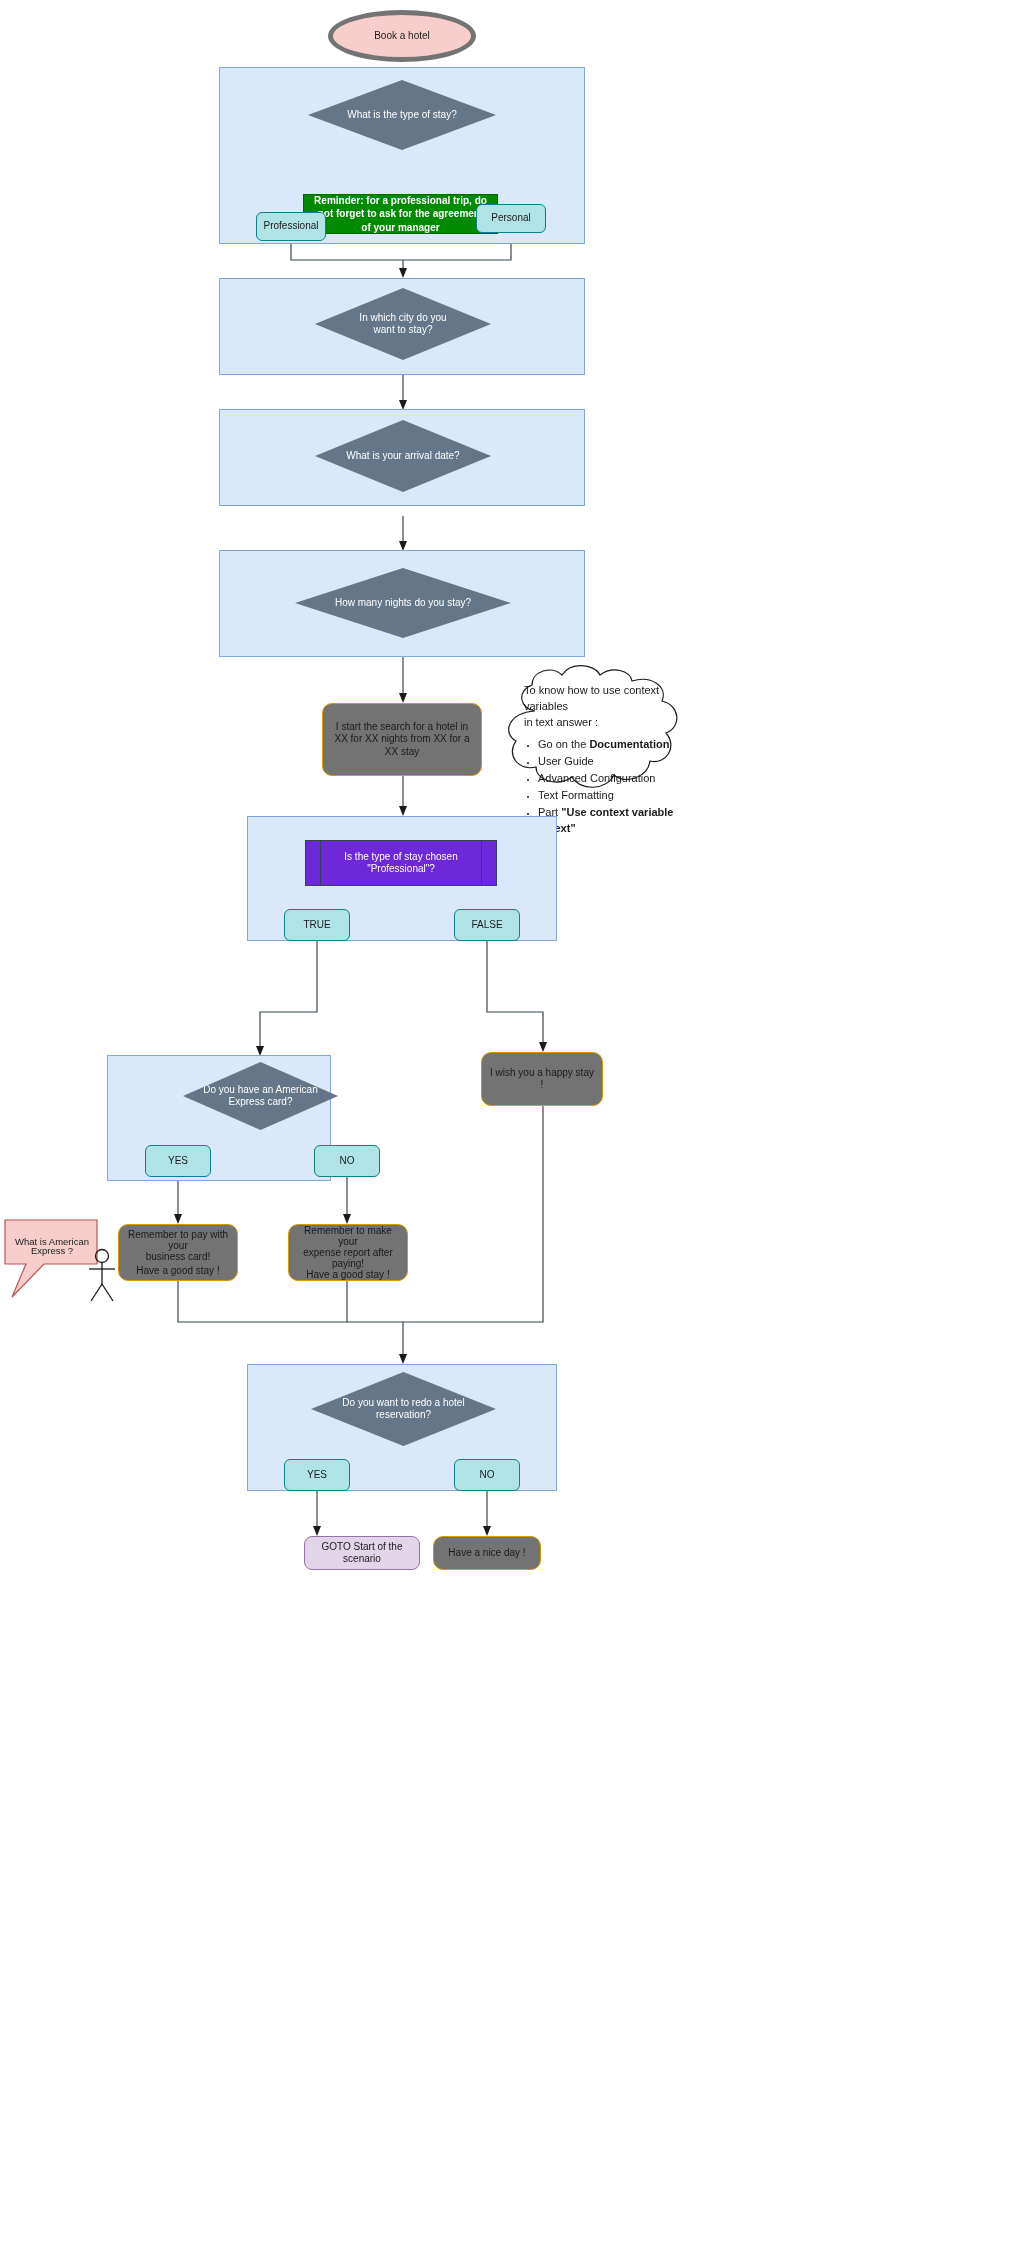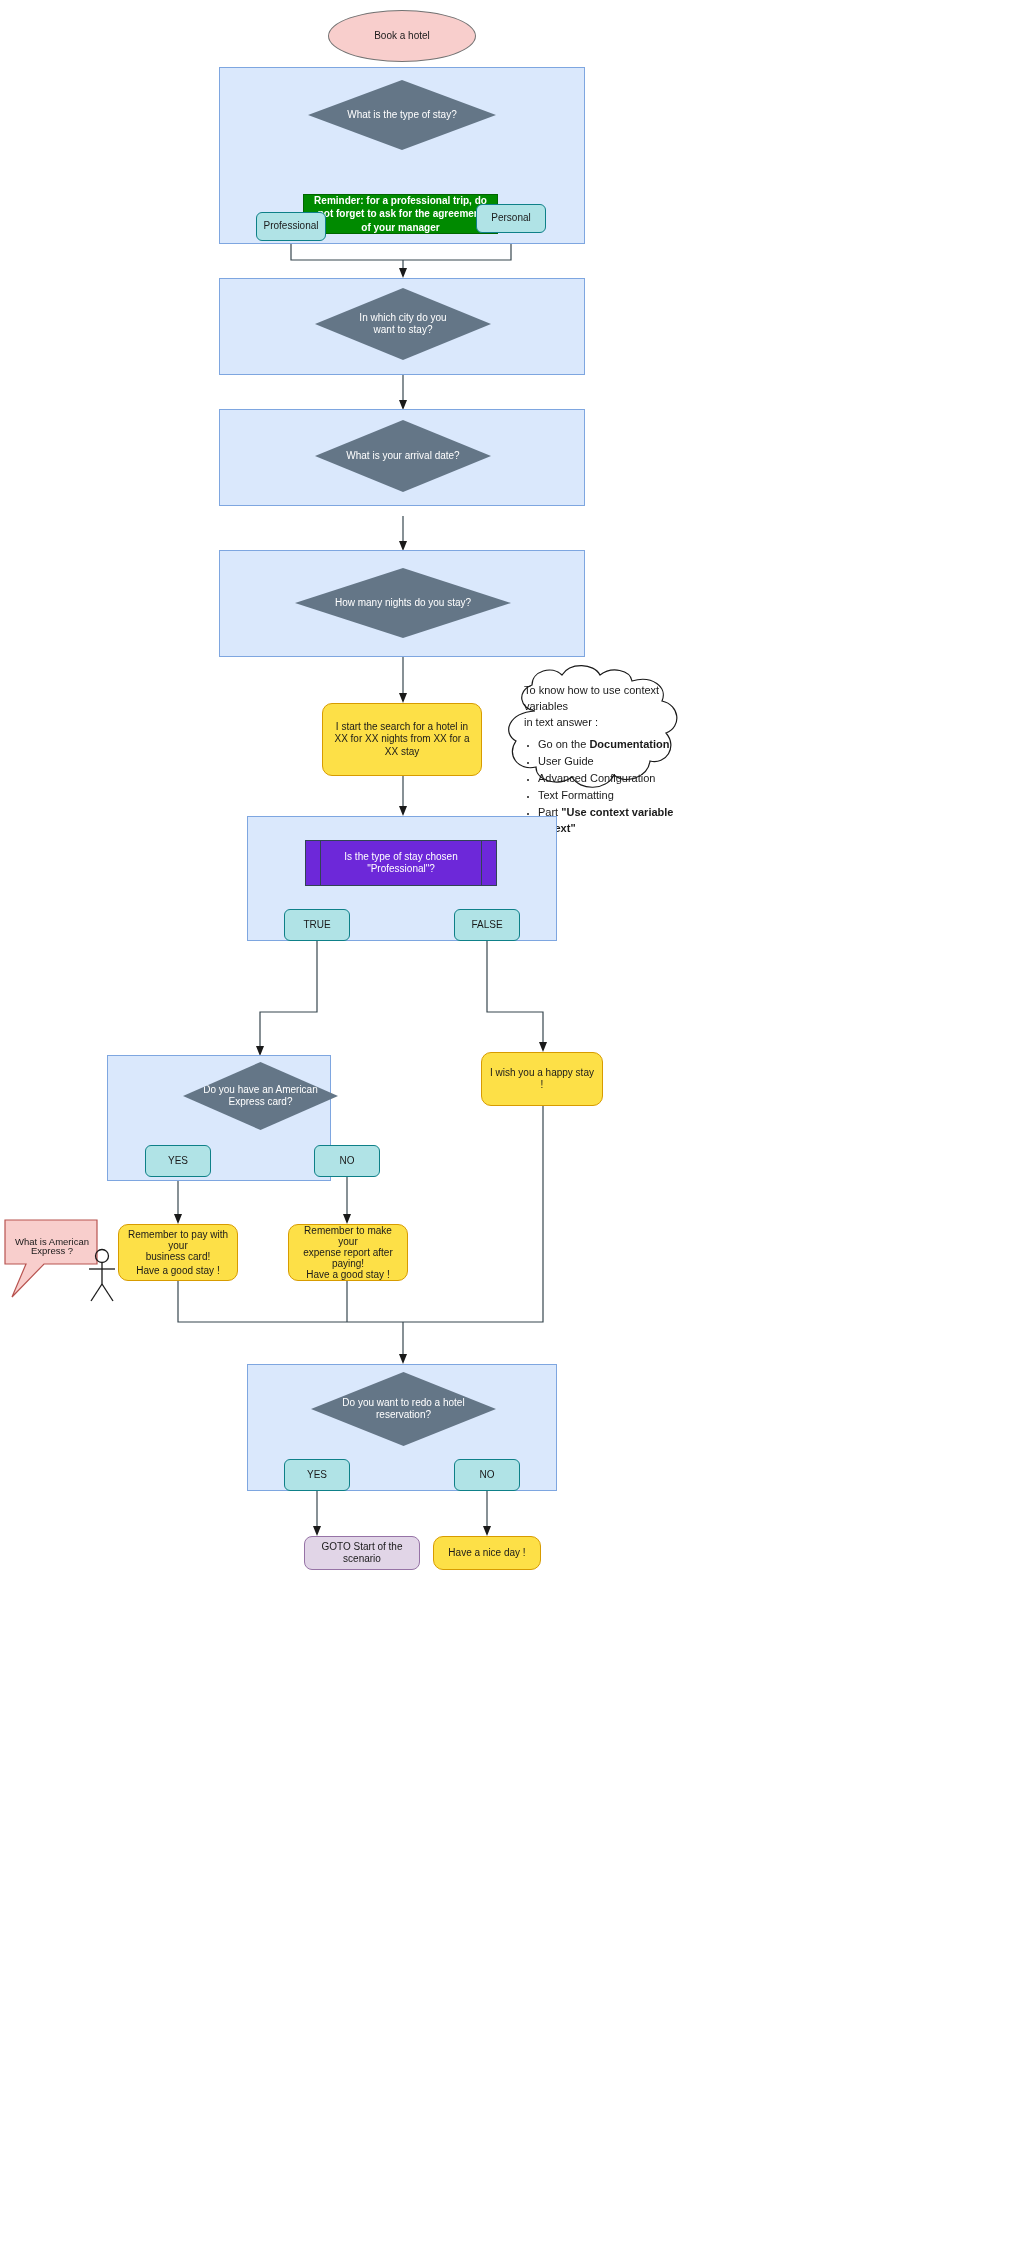--- a/index.html
+++ b/index.html
@@ -32,38 +32,38 @@
   .diamond{
     background:#647687;
     color:#ffffff;
     clip-path:polygon(50% 0%,100% 50%,50% 100%,0% 50%);
     font-size:10px;
   }
 
   
   .ellipse{
     background:#f8cecc;
-    border:1px solid #737373;
+    border:5px solid #737373;
     border-radius:50%;
     color:#1a1a1a;
     font-size:10px;
   }
 
   
   .option{
     background:#b0e3e6;
     border:1px solid #0e8088;
     border-radius:6px;
     color:#1a1a1a;
     font-size:10px;
   }
 
   
   .note{
-    background:#fde047;
+    background:#737373;
     border:1px solid #d79b00;
     border-radius:10px;
     color:#1a1a1a;
     font-size:10px;
     padding:4px 6px;
   }
 
   
   .goto{
     background:#e1d5e7;

